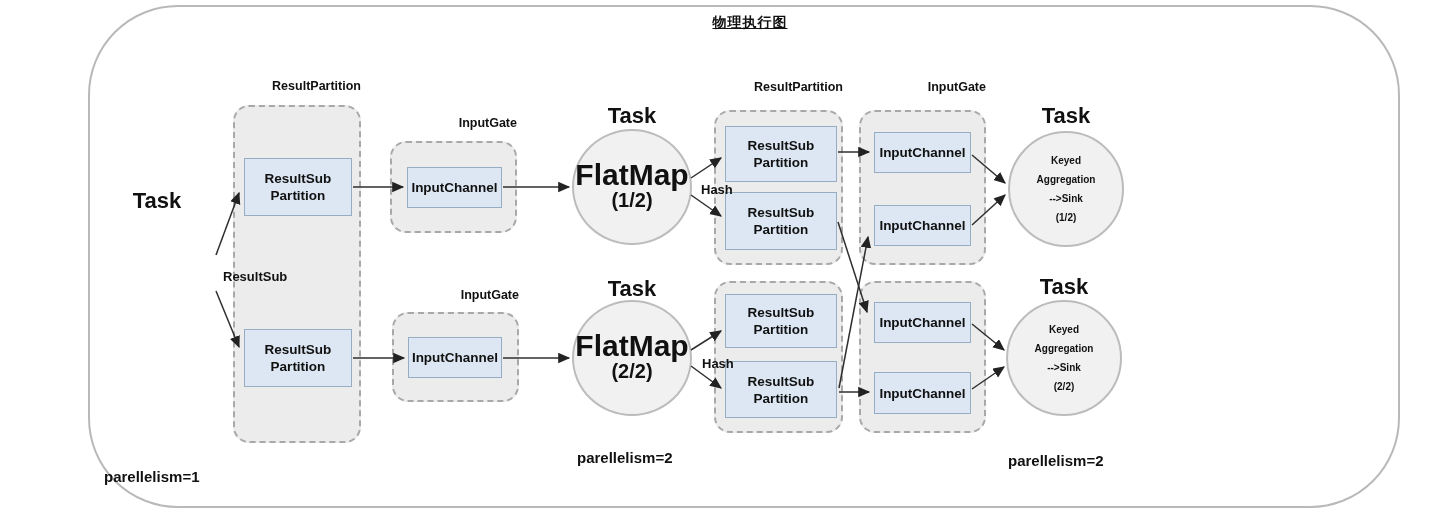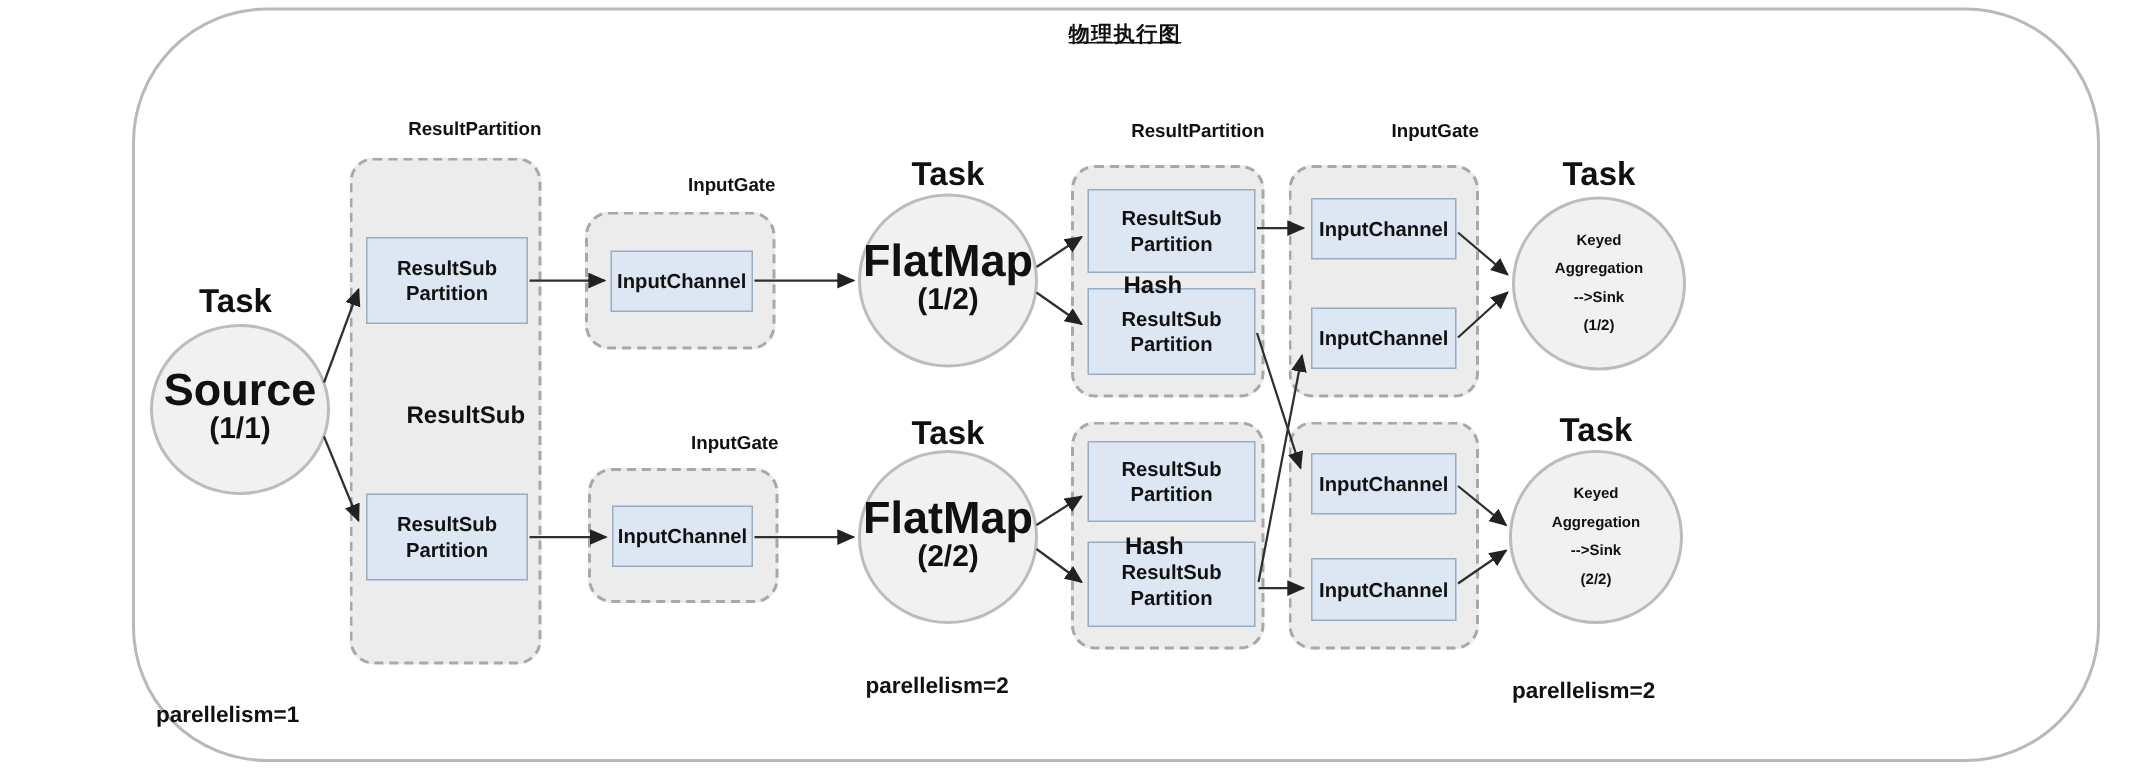--- a/index.html
+++ b/index.html
@@ -13,21 +13,21 @@
   .bb{position:absolute;background:#dce7f3;border:1px solid #97adc3;box-sizing:border-box;
       display:flex;flex-direction:column;align-items:center;justify-content:center;
       font-weight:bold;font-size:13.5px;line-height:17px;text-align:center;}
   .circle{position:absolute;background:#f1f1f1;border:2px solid #bcbcbc;border-radius:50%;
       box-sizing:border-box;display:flex;flex-direction:column;align-items:center;justify-content:center;text-align:center;}
   .circle .big{font-size:30px;font-weight:bold;line-height:27px;}
   .circle .idx{font-size:20px;font-weight:bold;line-height:25px;}
   .circle .ln{font-size:10px;font-weight:bold;line-height:19px;}
   .clabel{position:absolute;font-weight:bold;font-size:12.5px;text-align:right;}
   .tasklab{position:absolute;font-weight:bold;font-size:22px;text-align:center;width:80px;}
-  .edgelab{position:absolute;font-weight:bold;font-size:16px;margin-left:48px;}
+  .edgelab{position:absolute;font-weight:bold;font-size:13px;}
   .parlab{position:absolute;font-weight:bold;font-size:15px;}
   svg.edges{position:absolute;left:0;top:0;width:1430px;height:520px;pointer-events:none;}
   svg.edges line{stroke:#2f2f2f;stroke-width:1.5;}
 </style>
 </head>
 <body>
 
 <div class="stage">
 
   <div class="outer"></div>
@@ -46,24 +46,20 @@
   <div class="clabel" style="left:392px;top:288px;width:127px">InputGate</div>
   <div class="clabel" style="left:714px;top:80px;width:129px">ResultPartition</div>
   <div class="clabel" style="left:859px;top:80px;width:127px">InputGate</div>
 
   <div class="tasklab" style="left:117px;top:188px">Task</div>
   <div class="tasklab" style="left:592px;top:103px">Task</div>
   <div class="tasklab" style="left:592px;top:276px">Task</div>
   <div class="tasklab" style="left:1026px;top:103px">Task</div>
   <div class="tasklab" style="left:1024px;top:274px">Task</div>
 
-  <div class="circle" style="left:100px;top:216px;width:120px;height:114px">
-    <span class="big">Source</span>
-    <span class="idx">(1/1)</span>
-  </div>
   <div class="circle" style="left:572px;top:129px;width:120px;height:116px">
     <span class="big">FlatMap</span>
     <span class="idx">(1/2)</span>
   </div>
   <div class="circle" style="left:572px;top:300px;width:120px;height:116px">
     <span class="big">FlatMap</span>
     <span class="idx">(2/2)</span>
   </div>
   <div class="circle" style="left:1008px;top:131px;width:116px;height:116px">
     <span class="ln">Keyed</span>

